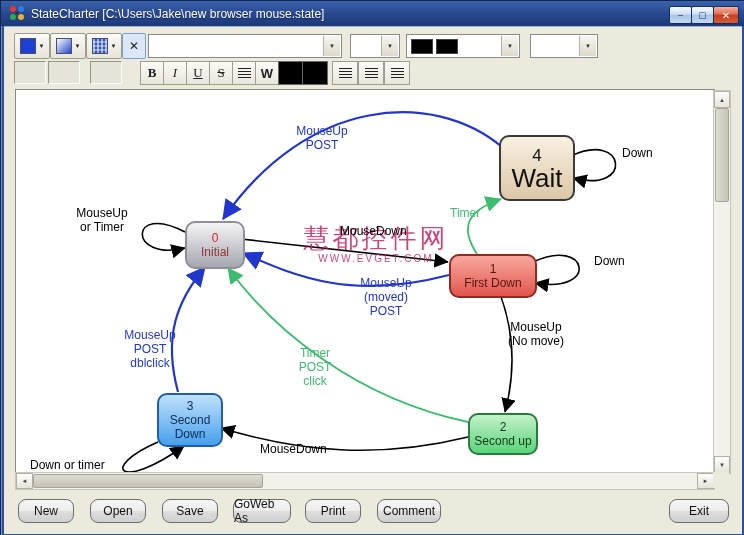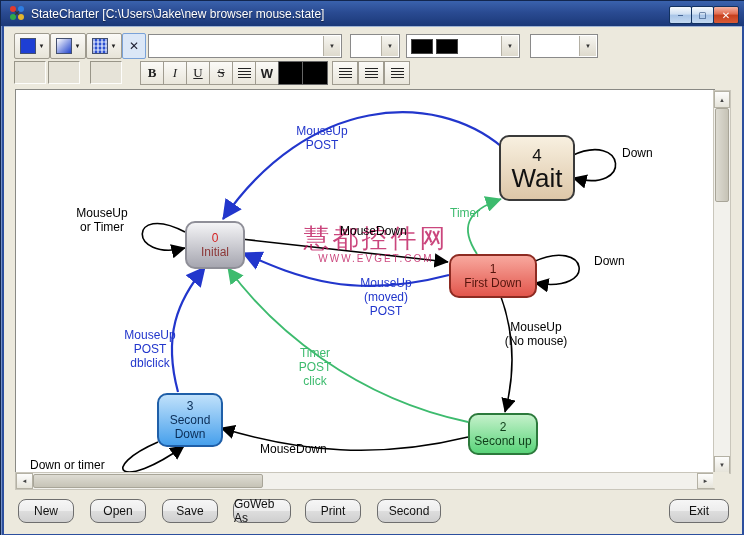--- a/index.html
+++ b/index.html
@@ -220,21 +220,21 @@
     <div class="tlabel blue" style="left:328px;top:186px;width:84px">
       <div>MouseUp</div>
       <div>(moved)</div>
       <div>POST</div>
     </div>
     <div class="tlabel black" style="left:578px;top:164px">
       <div>Down</div>
     </div>
     <div class="tlabel black" style="left:474px;top:230px;width:92px">
       <div>MouseUp</div>
-      <div>(No mouse)</div>
+      <div>(No move)</div>
     </div>
     <div class="tlabel green" style="left:264px;top:256px;width:70px">
       <div>Timer</div>
       <div>POST</div>
       <div>click</div>
     </div>
     <div class="tlabel blue" style="left:92px;top:238px;width:84px">
       <div>MouseUp</div>
       <div>POST</div>
       <div>dblclick</div>
@@ -265,16 +265,16 @@
         <span>►</span>
       </div>
   </div>
   <div class="corner"></div>
 
   <div class="fbtn" style="left:17px">New</div>
   <div class="fbtn" style="left:89px">Open</div>
   <div class="fbtn" style="left:161px">Save</div>
   <div class="fbtn" style="left:232px;width:56px">GoWeb As</div>
   <div class="fbtn" style="left:304px">Print</div>
-  <div class="fbtn" style="left:376px;width:62px">Second</div>
+  <div class="fbtn" style="left:376px;width:62px">Comment</div>
   <div class="fbtn" style="left:668px;width:58px">Exit</div>
 
 </div>
 
 </body></html>

